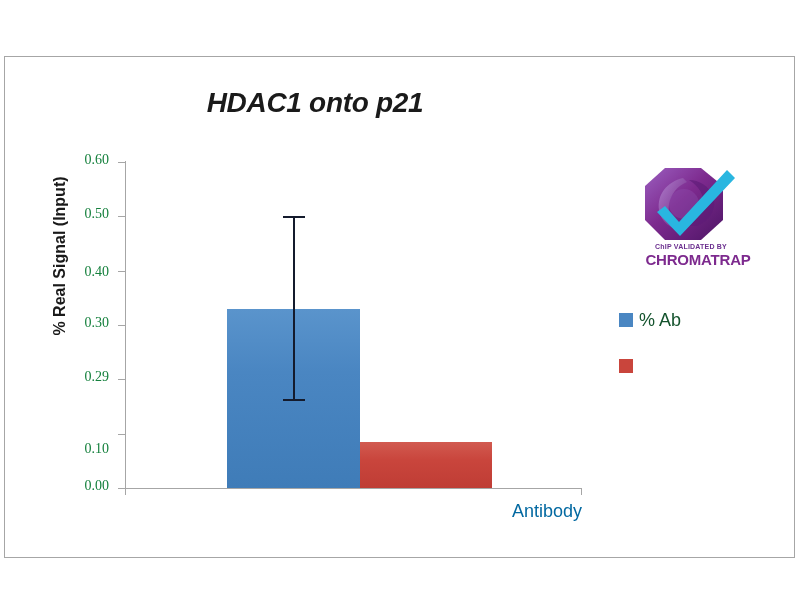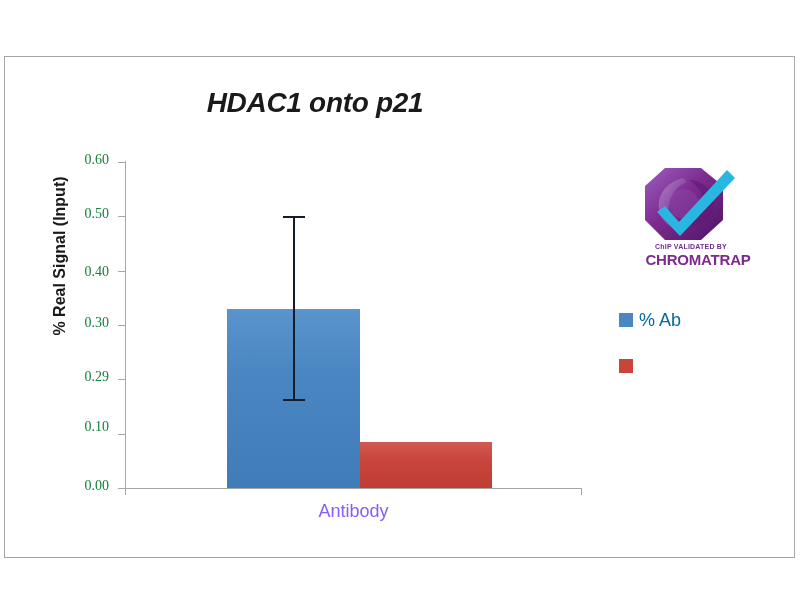--- a/index.html
+++ b/index.html
@@ -161,23 +161,23 @@
   }
   #error-bar .cap.top { top: 0; }
   #error-bar .cap.bottom { bottom: 0; }
 
   
   #x-category-label {
     position: absolute;
     left: 120px;
     top: 444px;
     width: 457px;
-    text-align: center;
+    text-align: right;
     font-size: 18px;
-    color: #8b5cf6;
+    color: #0369a1;
     font-family: "Liberation Sans", sans-serif;
   }
 
   
   #legend {
     position: absolute;
     left: 614px;
     top: 240px;
     width: 170px;
   }
@@ -187,21 +187,21 @@
     height: 46px;
   }
   .legend-swatch {
     width: 14px;
     height: 14px;
     flex: 0 0 auto;
     margin-right: 6px;
   }
   .legend-label {
     font-size: 18px;
-    color: #0369a1;
+    color: #14532d;
     font-family: "Liberation Sans", sans-serif;
     white-space: nowrap;
   }
 
   
   #chromatrap-logo {
     position: absolute;
     left: 634px;
     top: 107px;
     width: 104px;
@@ -263,21 +263,21 @@
       </div>
       <div class="y-tick" style="top: 268px;"></div>
       <div class="y-tick-label-wrap" style="top: 258px;">
         <div class="y-tick-label">0.30</div>
       </div>
       <div class="y-tick" style="top: 322.333px;"></div>
       <div class="y-tick-label-wrap" style="top: 312.333px;">
         <div class="y-tick-label">0.29</div>
       </div>
       <div class="y-tick" style="top: 376.667px;"></div>
-      <div class="y-tick-label-wrap" style="top: 362px;">
+      <div class="y-tick-label-wrap" style="top: 384px;">
         <div class="y-tick-label">0.10</div>
       </div>
       <div class="y-tick" style="top: 431px;"></div>
       <div class="y-tick-label-wrap" style="top: 421px;">
         <div class="y-tick-label">0.00</div>
       </div>
     </div>
 
   <div id="plot-area">
     <div class="bar" id="bar-ab" style="left: 102px; width: 133px; height: 179.3px;"></div>

